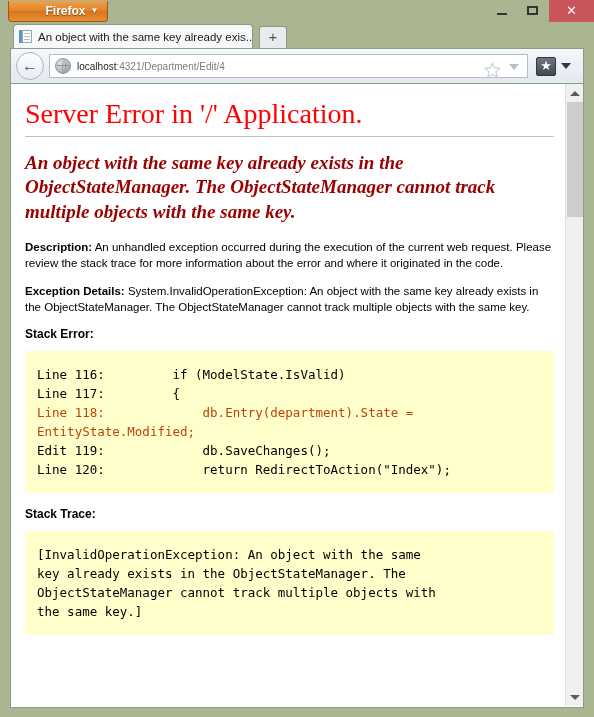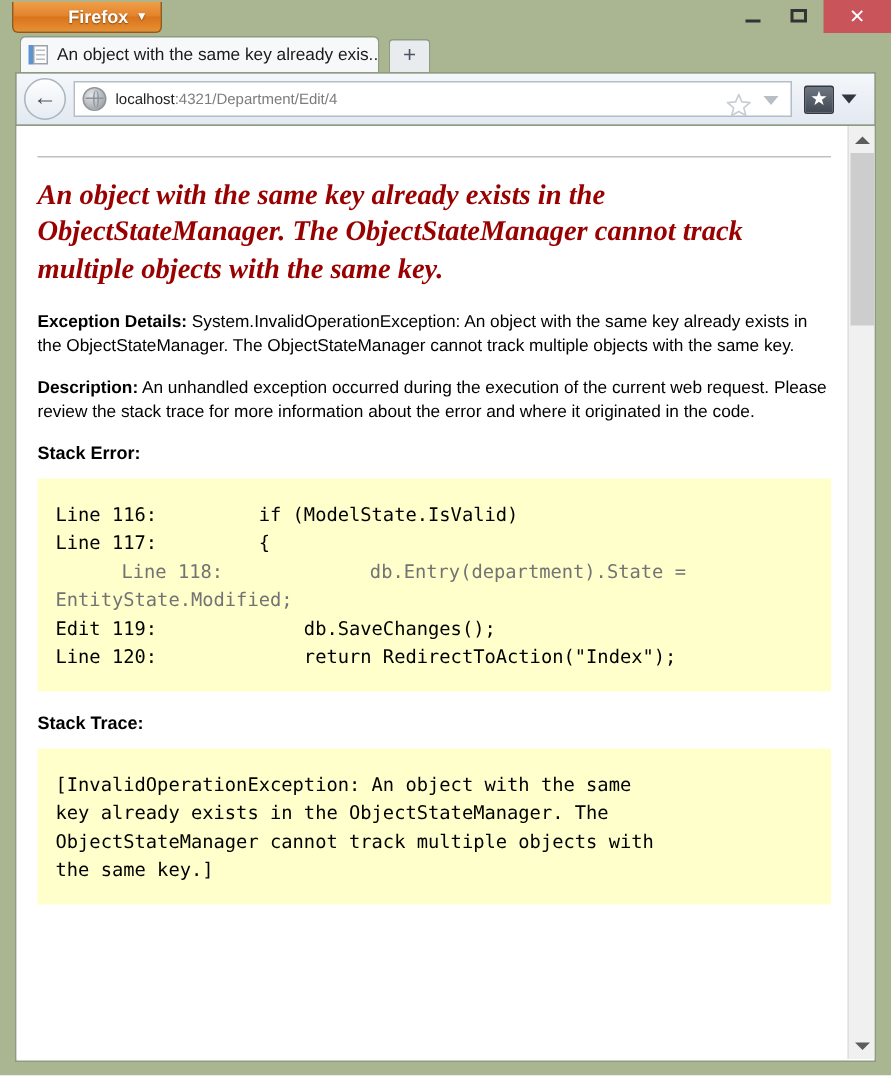--- a/index.html
+++ b/index.html
@@ -377,21 +377,21 @@
     background: #ffffcc;
     margin: 0 0 14px 0;
     padding: 14px 8px 14px 12px;
     font-family: "DejaVu Sans Mono", monospace;
     font-size: 12.5px;
     line-height: 1.52;
     color: #000000;
     white-space: pre-wrap;
     word-break: break-word;
   }
-  .code-block .hl { color: #737373; margin-left: 44px; }
+  .code-block .hl { color: #c2410c; }
   .src-file {
     margin: 0 0 12px 0;
     font-family: "Liberation Sans", sans-serif;
     font-size: 11.5px;
     line-height: 1.38;
   }
   .src-file b { font-weight: bold; }
 </style>
 </head>
 <body>
@@ -446,29 +446,30 @@
           <span class="st">★</span>
         </span>
       <span class="bm-caret"></span>
     </div>
   </div>
 
   <div id="viewport">
 
     <div id="page">
       <div id="page-inner">
+        <h1 class="err-title">Server Error in '/' Application.</h1>
         <hr class="rule">
         <h2 class="err-message">An object with the same key already exists in the ObjectStateManager. The ObjectStateManager cannot track multiple objects with the same key.</h2>
 
         <p class="err-para">
+          <b>Description:</b><span> An unhandled exception occurred during the execution of the current web request. Please review the stack trace for more information about the error and where it originated in the code.</span>
+        </p>
+
+        <p class="err-para">
           <b>Exception Details:</b><span> System.InvalidOperationException: An object with the same key already exists in the ObjectStateManager. The ObjectStateManager cannot track multiple objects with the same key.</span>
-        </p>
-
-        <p class="err-para">
-          <b>Description:</b><span> An unhandled exception occurred during the execution of the current web request. Please review the stack trace for more information about the error and where it originated in the code.</span>
         </p>
 
         <h3 class="sec-head">Stack Error:</h3>
 
         <div class="code-block" id="source-error-block"><span>Line 116:         if (ModelState.IsValid)</span>
 <span>Line 117:         {</span>
 <span class="hl">Line 118:             db.Entry(department).State = EntityState.Modified;</span>
 <span>Edit 119:             db.SaveChanges();</span>
 <span>Line 120:             return RedirectToAction("Index");</span></div>
 

